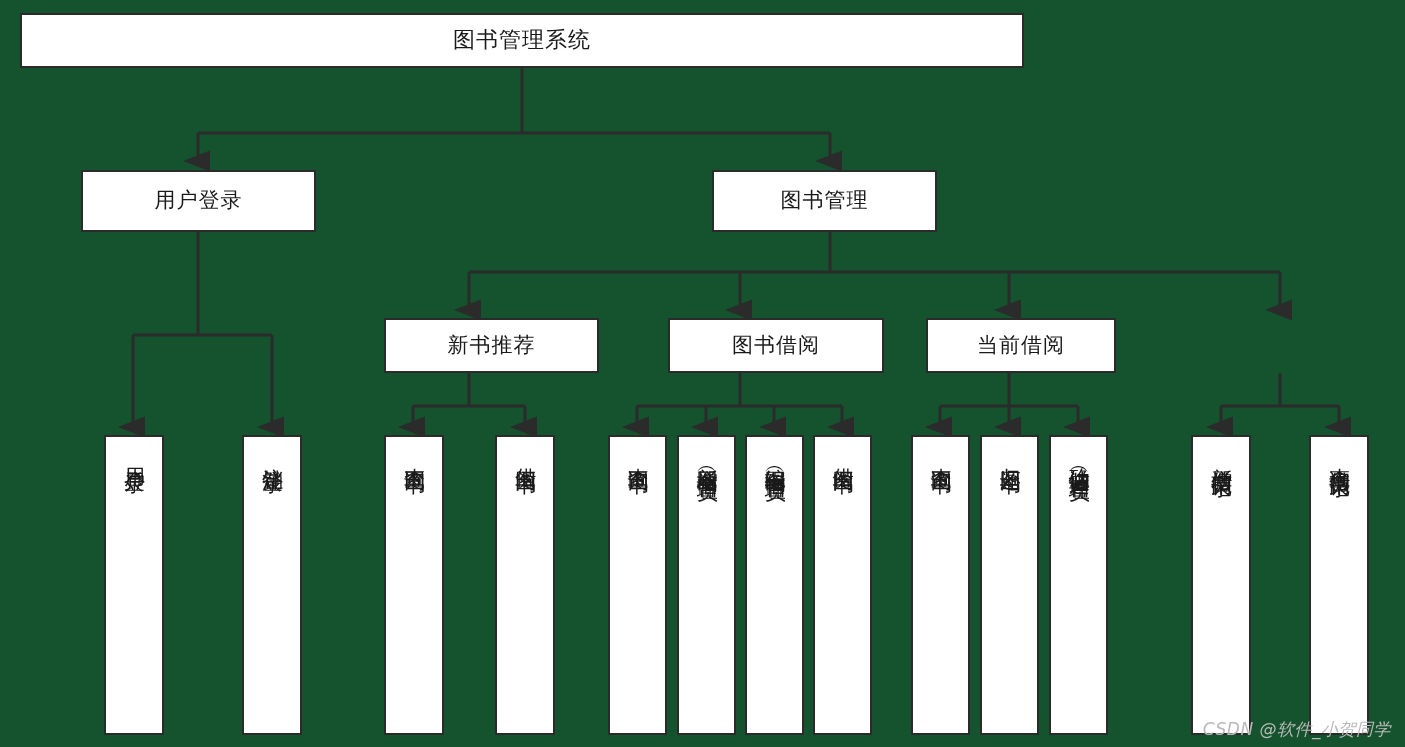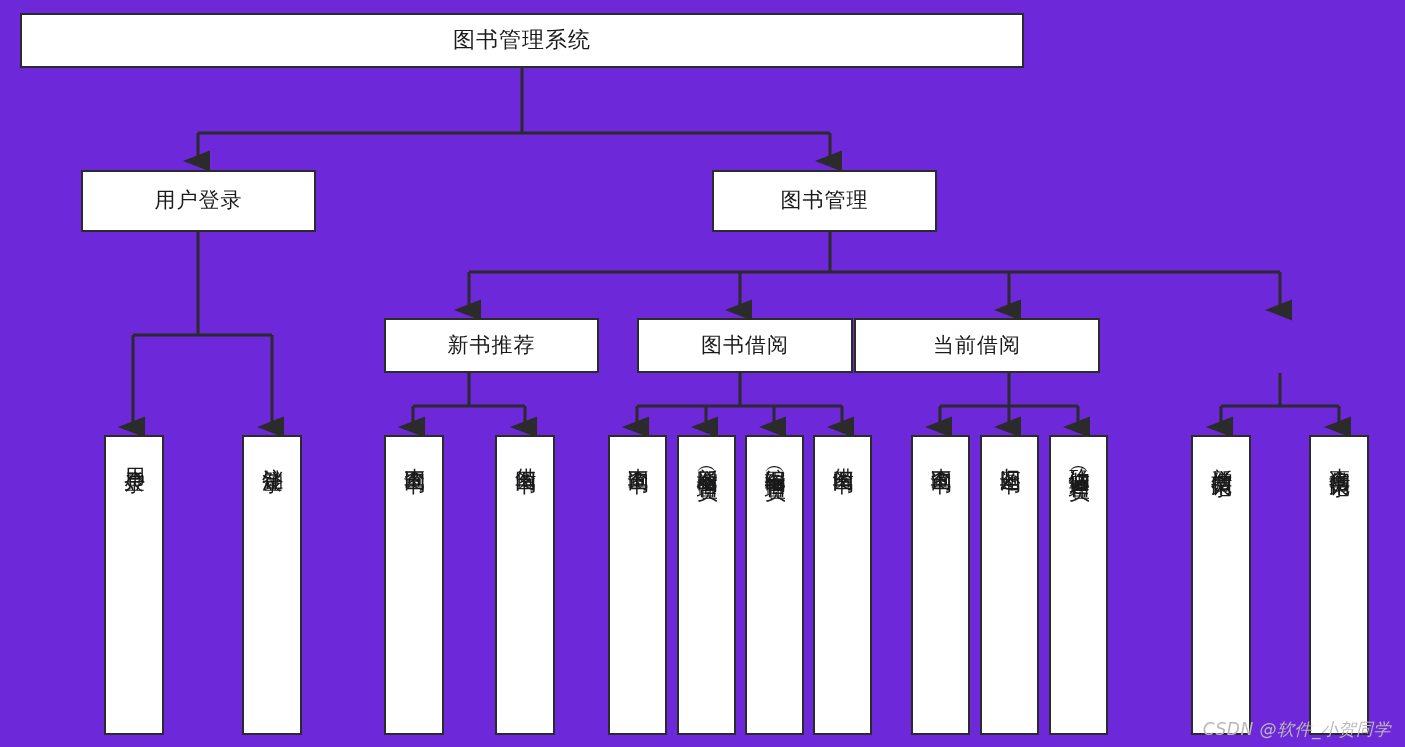--- a/index.html
+++ b/index.html
@@ -4,21 +4,21 @@
 <style>
   html, body {
     margin: 0;
     padding: 0;
     background: #ffffff;
   }
   #canvas {
     position: relative;
     width: 1405px;
     height: 747px;
-    background: #6d28d9;
+    background: #14532d;
     font-family: "DejaVu Sans", "Liberation Sans", sans-serif;
     overflow: hidden;
   }
   #edges {
     position: absolute;
     left: 0;
     top: 0;
     width: 1405px;
     height: 747px;
     pointer-events: none;
@@ -130,24 +130,24 @@
   <div class="node h" style="left:81px; top:170px; width:235px; height:62px;">
     <span>用户登录</span>
   </div>
   <div class="node h" style="left:712px; top:170px; width:225px; height:62px;">
     <span>图书管理</span>
   </div>
 
   <div class="node h" style="left:384px; top:318px; width:215px; height:55px;">
     <span>新书推荐</span>
   </div>
-  <div class="node h" style="left:637px; top:318px; width:216px; height:55px;">
+  <div class="node h" style="left:668px; top:318px; width:216px; height:55px;">
     <span>图书借阅</span>
   </div>
-  <div class="node h" style="left:854px; top:318px; width:246px; height:55px;">
+  <div class="node h" style="left:926px; top:318px; width:190px; height:55px;">
     <span>当前借阅</span>
   </div>
 
   <div class="node v" style="left:104px; top:435px; width:60px; height:300px;">
     <span class="vtext">用户登录</span>
   </div>
   <div class="node v" style="left:242px; top:435px; width:60px; height:300px;">
     <span class="vtext">注销登录</span>
   </div>
 

